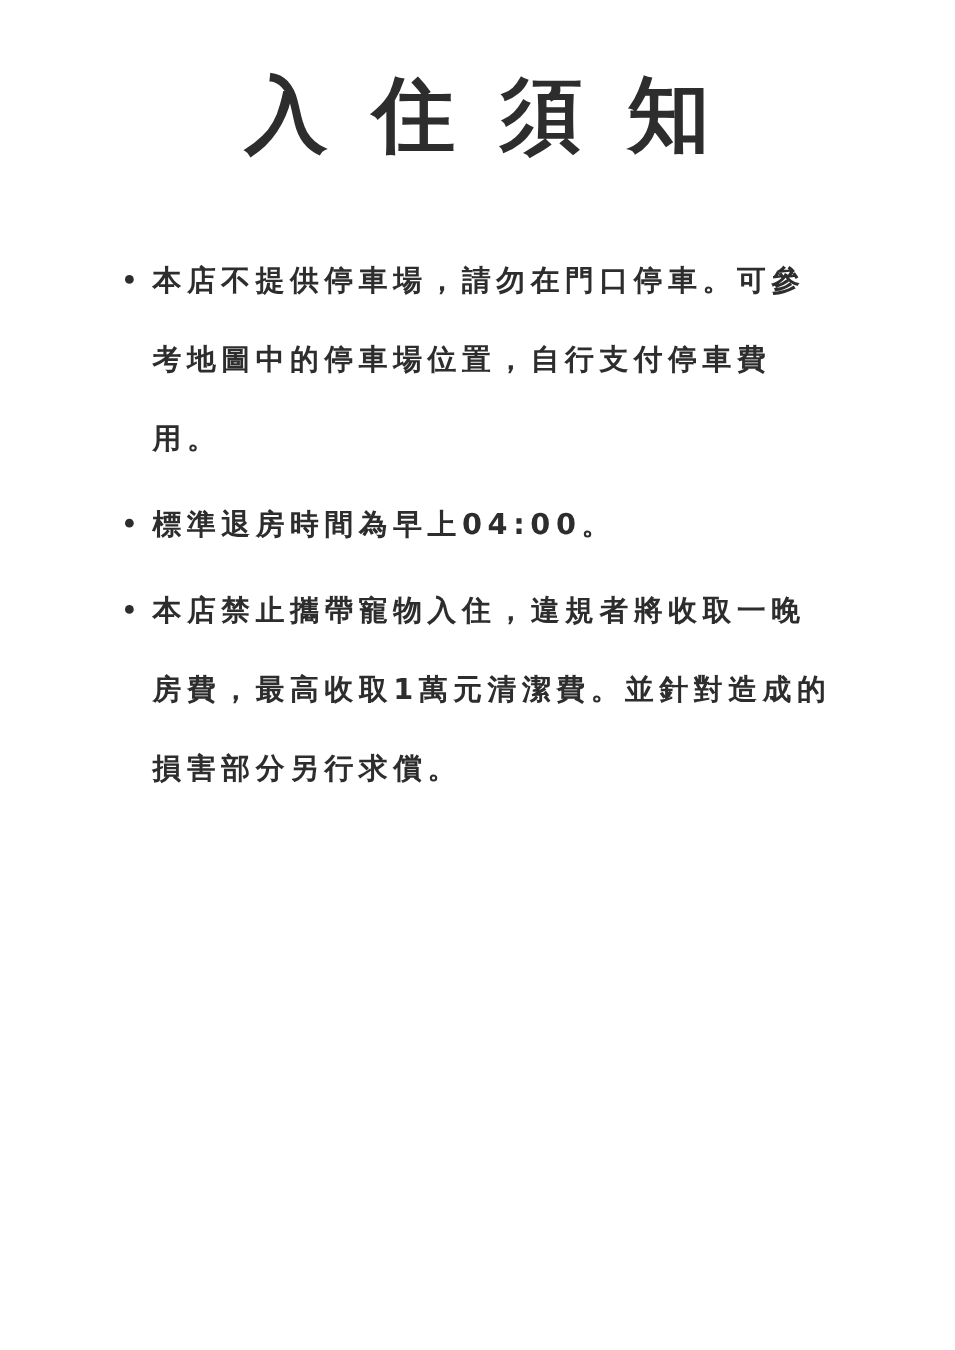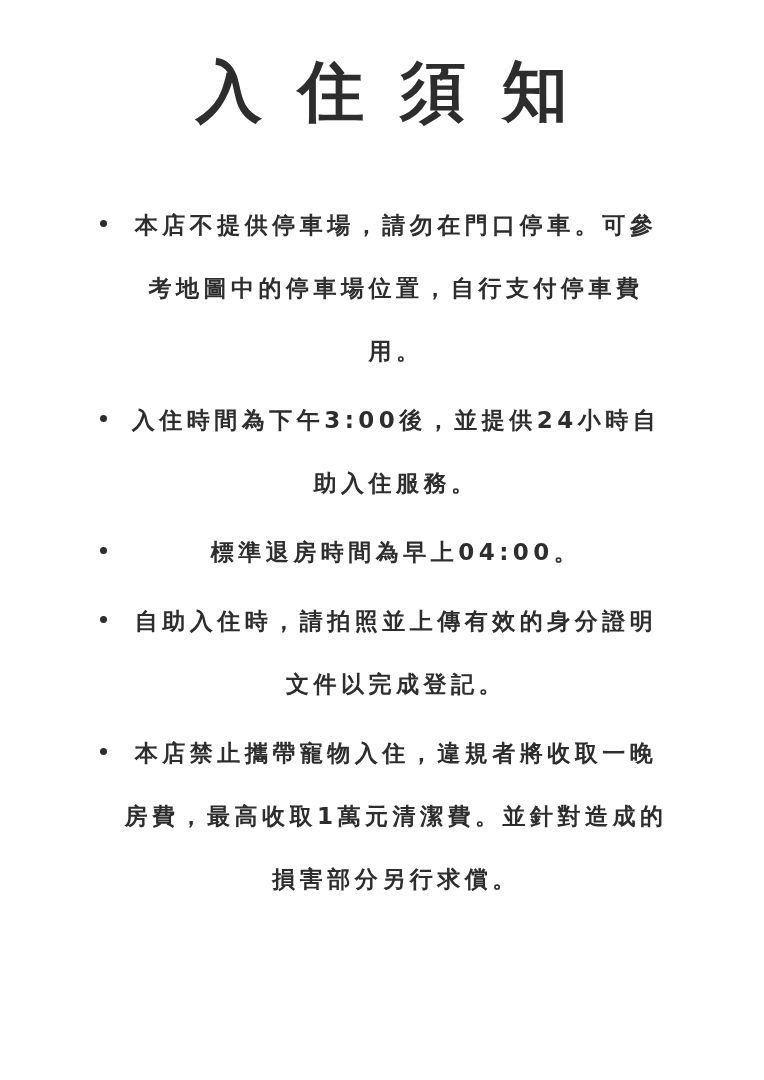--- a/index.html
+++ b/index.html
@@ -35,21 +35,21 @@
     padding: 0 94px 0 100px;
   }
   .notice-item {
     position: relative;
     padding-left: 22px;
     margin-bottom: 6px;
     font-size: 23px;
     font-weight: bold;
     letter-spacing: 4.5px;
     line-height: 63px;
-    text-align: center;
+    text-align: left;
     word-break: break-all;
     overflow-wrap: anywhere;
   }
   .bullet-dot {
     position: absolute;
     left: 0;
     top: 26px;
     width: 7px;
     height: 7px;
     border-radius: 50%;
@@ -63,36 +63,28 @@
 
   <h1 class="notice-title">入住須知</h1>
 
   <ul class="notice-list">
 
     <li class="notice-item">
       <span class="bullet-dot"></span>
       <span>本店不提供停車場，請勿在門口停車。可參考地圖中的停車場位置，自行支付停車費用。</span>
     </li>
 
-    <li class="notice-item">
-      <span class="bullet-dot"></span>
-      <span>入住時間為下午3:00後，並提供24小時自助入住服務。</span>
-    </li>
 
     <li class="notice-item">
       <span class="bullet-dot"></span>
       <span>標準退房時間為早上04:00。</span>
     </li>
 
 
 
-    <li class="notice-item">
-      <span class="bullet-dot"></span>
-      <span>自助入住時，請拍照並上傳有效的身分證明文件以完成登記。</span>
-    </li>
 
     <li class="notice-item">
       <span class="bullet-dot"></span>
       <span>本店禁止攜帶寵物入住，違規者將收取一晚房費，最高收取1萬元清潔費。並針對造成的損害部分另行求償。</span>
     </li>
 
   </ul>
 
 </div>
 

